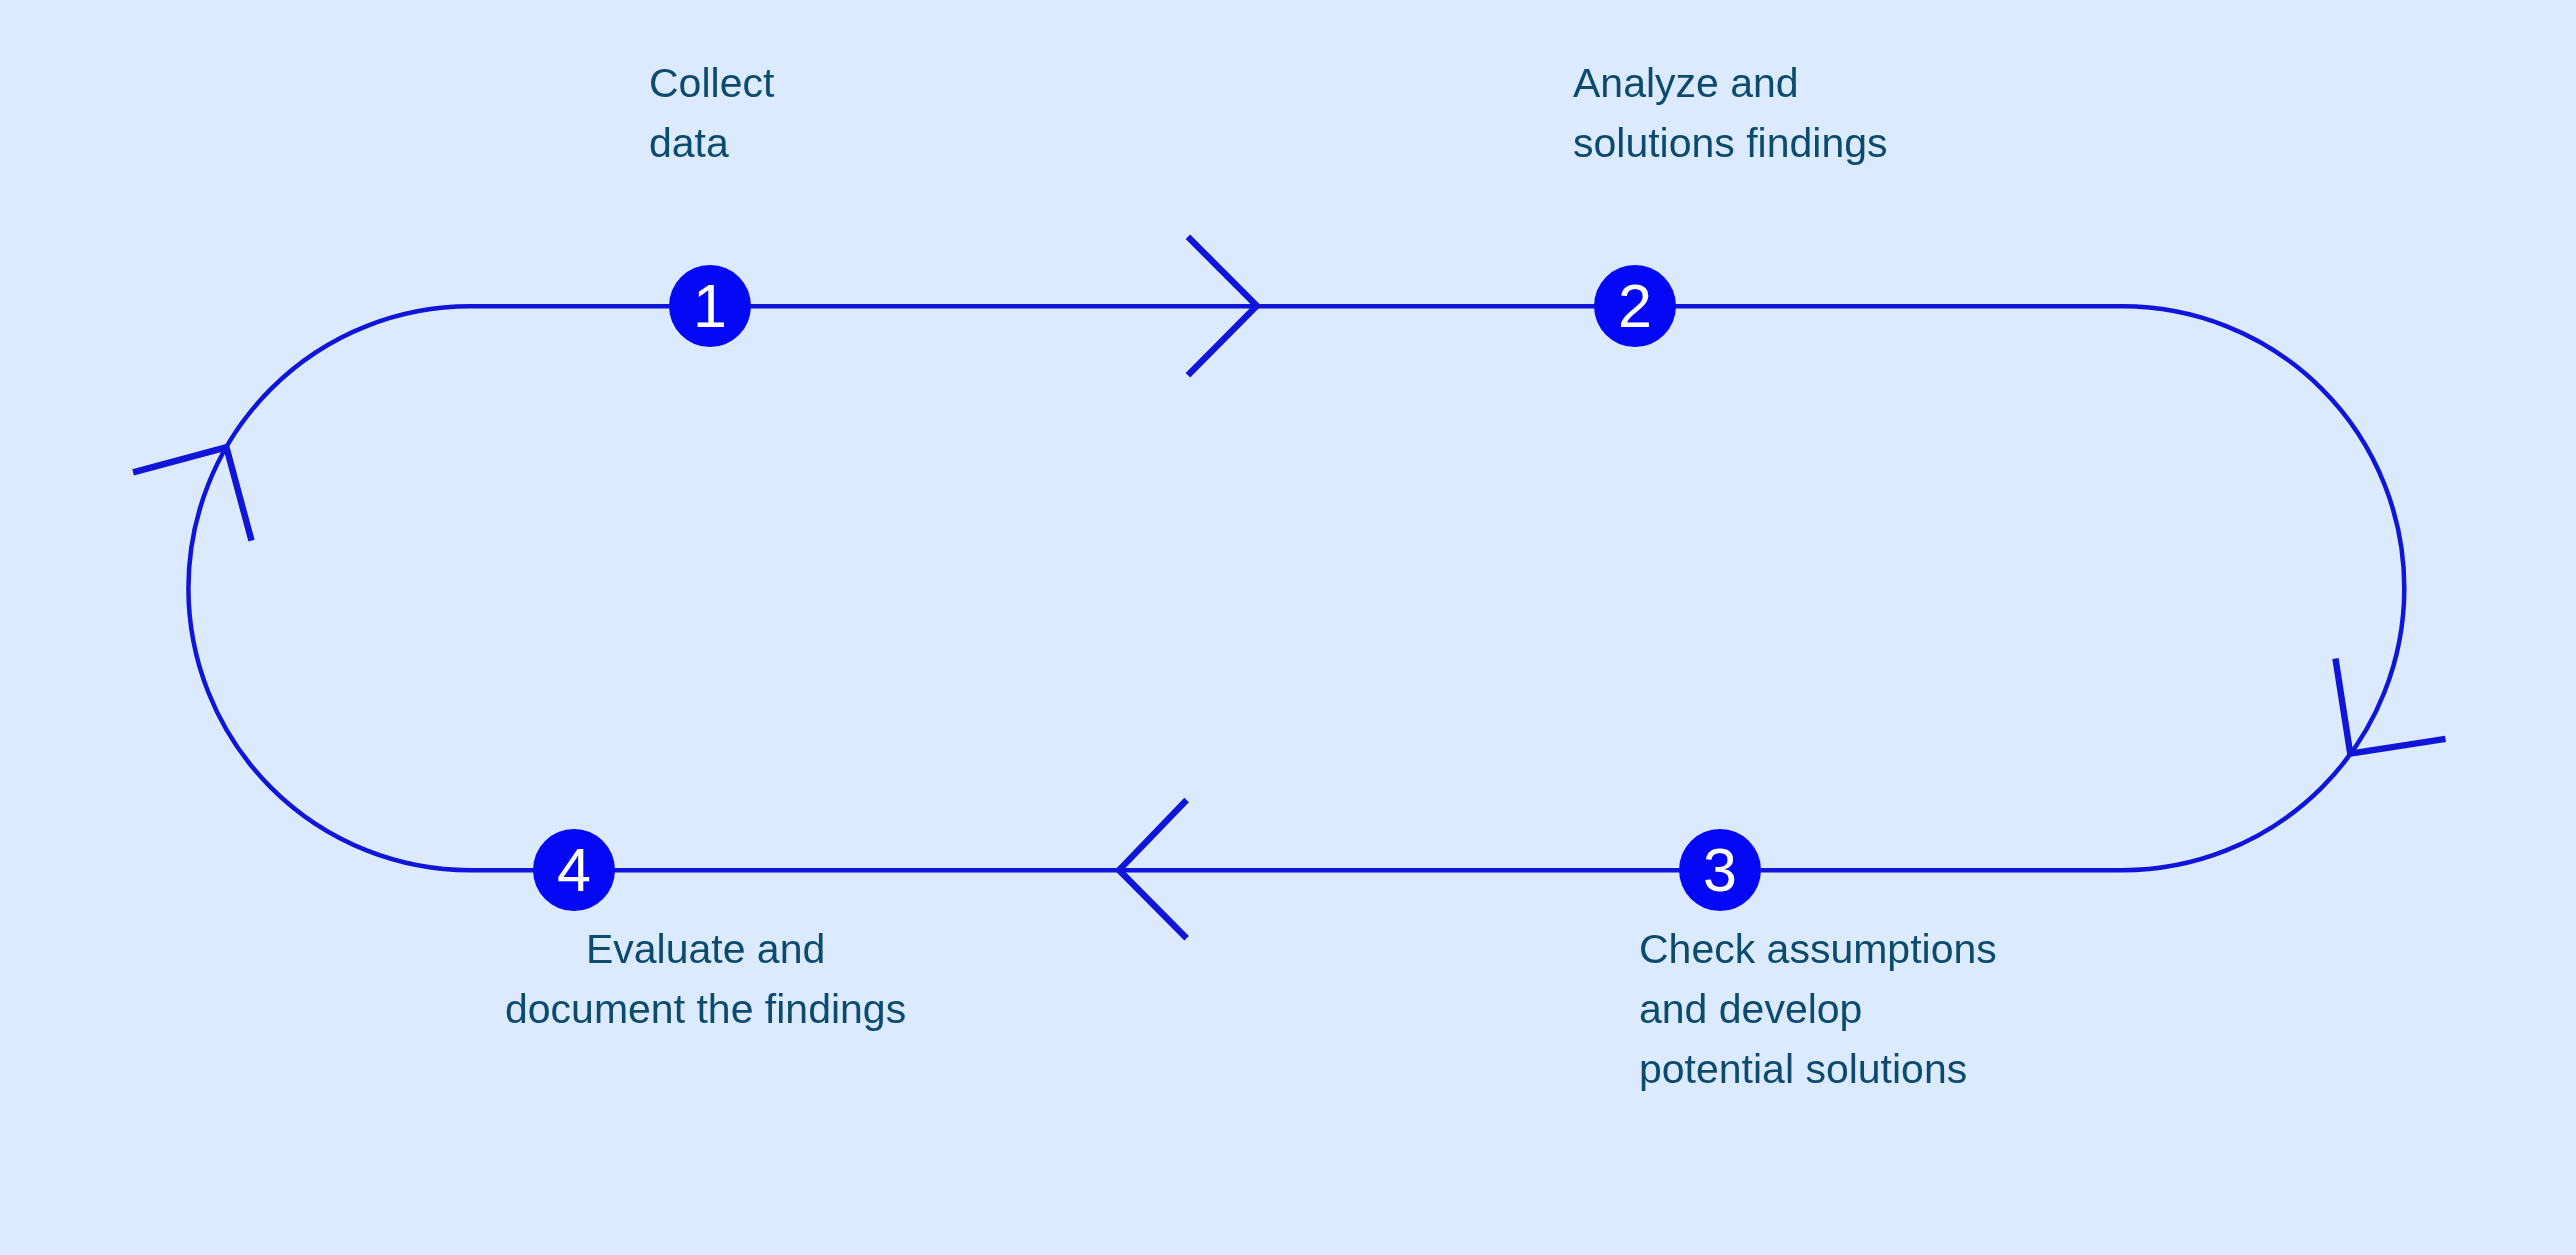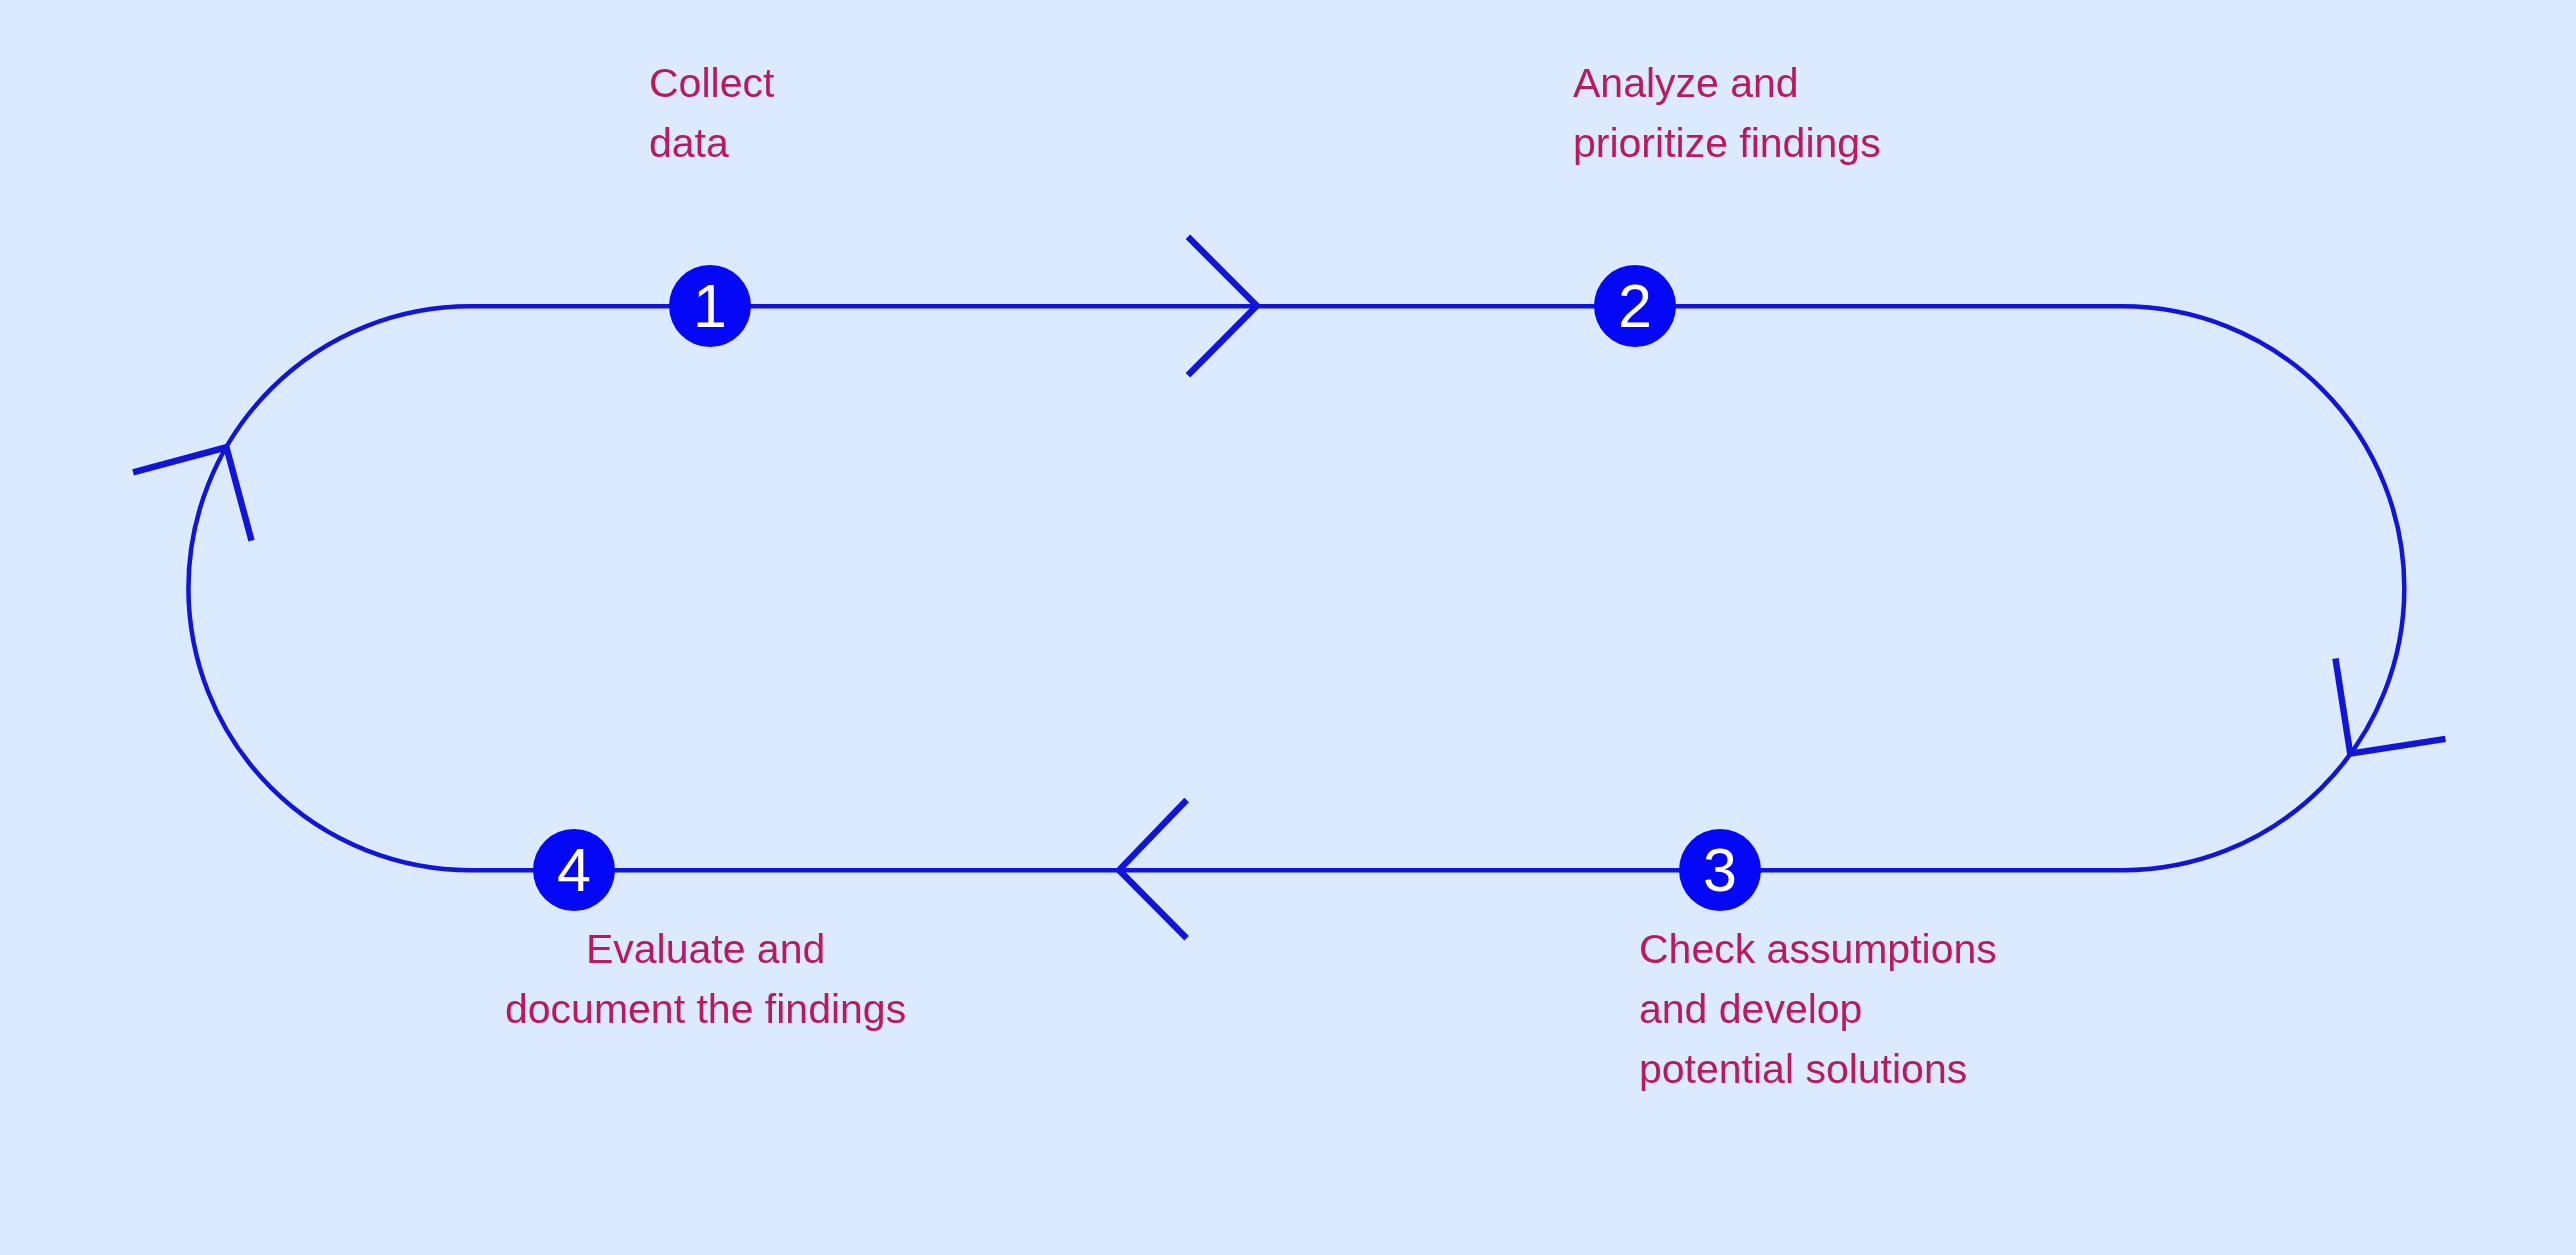--- a/index.html
+++ b/index.html
@@ -41,21 +41,21 @@
     justify-content: center;
     font-size: 61px;
     font-weight: 500;
     transform: translate(-50%, -50%);
     line-height: 1;
   }
   .step-label {
     position: absolute;
     font-size: 41px;
     line-height: 60px;
-    color: #be185d;
+    color: #0c4a6e;
     white-space: pre-line;
     letter-spacing: 0px;
   }
 </style>
 </head>
 <body>
 
 <div class="stage">
 
   <svg class="loop-svg" viewBox="0 0 4001 1950">
@@ -76,21 +76,21 @@
   <div class="step-badge" style="left:1635px; top:306px;">2</div>
 
   <div class="step-badge" style="left:1720px; top:870px;">3</div>
 
   <div class="step-badge" style="left:574px; top:870px;">4</div>
 
   <div class="step-label" style="left:649px; top:53px;">Collect
 data</div>
 
   <div class="step-label" style="left:1573px; top:53px;">Analyze and
-prioritize findings</div>
+solutions findings</div>
 
   <div class="step-label" style="left:1639px; top:919px;">Check assumptions
 and develop
 potential solutions</div>
 
   <div class="step-label" style="left:505px; top:919px;text-align:center;">Evaluate and
 document the findings</div>
 
 </div>
 

